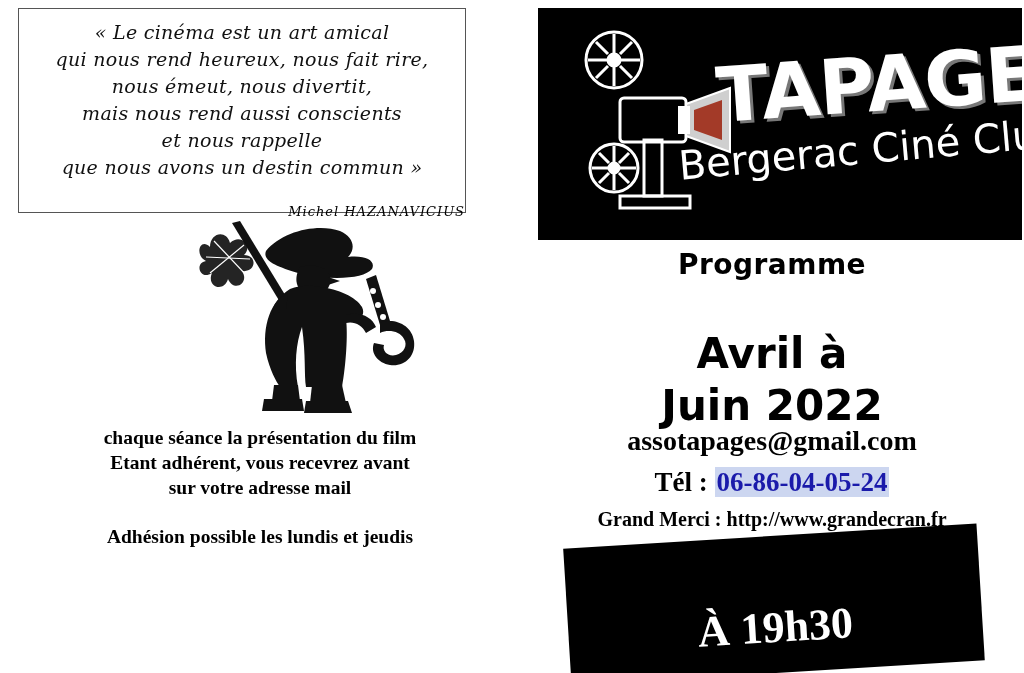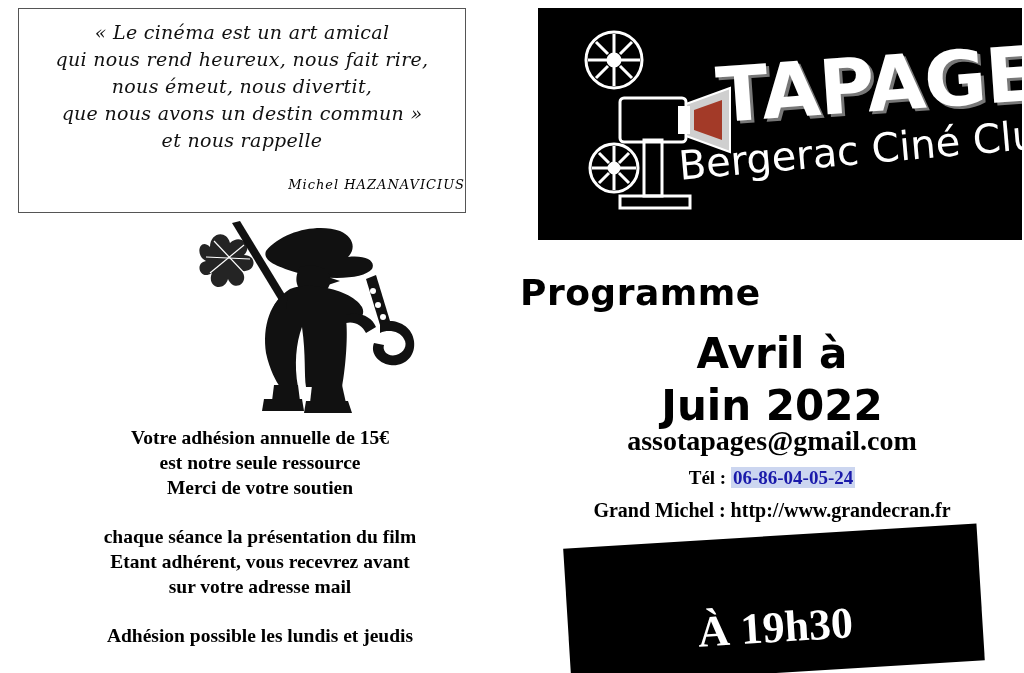--- a/index.html
+++ b/index.html
@@ -136,25 +136,26 @@
     left: 20px;
     top: 12px;
     width: 190px;
     height: 210px;
   }
 
   
   .programme-title {
     position: absolute;
     left: 0;
-    top: 272px;
+    top: 248px;
     width: 504px;
+    text-align: center;
     font-family: "DejaVu Sans", sans-serif;
     font-weight: bold;
-    font-size: 36px;
+    font-size: 28px;
     letter-spacing: 0.5px;
   }
   .programme-dates {
     position: absolute;
     left: 0;
     top: 328px;
     width: 504px;
     text-align: center;
     font-family: "DejaVu Sans", sans-serif;
     font-weight: bold;
@@ -170,21 +171,21 @@
   }
   .contact-email {
     font-family: "Liberation Serif", serif;
     font-weight: bold;
     font-size: 28px;
     margin-bottom: 10px;
   }
   .contact-tel {
     font-family: "Liberation Serif", serif;
     font-weight: bold;
-    font-size: 19px;
+    font-size: 27px;
     margin-bottom: 10px;
   }
   .tel-number {
     background: #ccd6f0;
     color: #1a1aaa;
     padding: 0 2px;
   }
   .contact-web {
     font-family: "Liberation Serif", serif;
     font-weight: bold;
@@ -219,22 +220,23 @@
 
 <div class="page">
 
   <div class="col-left">
 
     <div class="quote-box">
       <div class="quote-text">
         <span class="quote-line">« Le cinéma est un art amical</span>
         <span class="quote-line">qui nous rend heureux, nous fait rire,</span>
         <span class="quote-line">nous émeut, nous divertit,</span>
+        <span class="quote-line">mais nous rend aussi conscients</span>
+        <span class="quote-line">et nous rappelle</span>
         <span class="quote-line">que nous avons un destin commun »</span>
-        <span class="quote-line">et nous rappelle</span>
       </div>
       <div class="quote-author">Michel HAZANAVICIUS</div>
     </div>
 
     <div class="illustration">
       <svg viewBox="0 0 300 200" width="300" height="200" xmlns="http://www.w3.org/2000/svg">
         <g fill="#111111">
 
           <path d="M62 8 L70 6 L120 88 L113 92 Z"></path>
           <path d="M40 32 C30 22 24 40 36 46 C24 48 30 66 42 58 C36 72 54 78 58 64 C64 78 80 68 72 56 C86 58 88 40 74 40 C84 30 70 18 60 28 C56 14 40 18 40 32 Z" opacity="0.92"></path>
@@ -263,25 +265,20 @@
           <path d="M196 64 L206 60 L220 106 L210 110 Z"></path>
           <path d="M210 108 C224 102 242 110 244 126 C246 142 234 152 220 150 C208 148 200 138 204 128 L214 130 C212 136 218 142 226 140 C234 138 238 130 234 124 C230 116 218 114 210 118 Z"></path>
           <circle cx="203" cy="76" r="3" fill="#fff"></circle>
           <circle cx="208" cy="90" r="3" fill="#fff"></circle>
           <circle cx="213" cy="102" r="3" fill="#fff"></circle>
         </g>
       </svg>
     </div>
 
     <div class="left-paragraphs">
-      <p class="para">
-        <span class="l">Votre adhésion annuelle de 15€</span>
-        <span class="l">est notre seule ressource</span>
-        <span class="l">Merci de votre soutien</span>
-      </p>
       <p class="para">
         <span class="l">chaque séance la présentation du film</span>
         <span class="l">Etant adhérent, vous recevrez avant</span>
         <span class="l">sur votre adresse mail</span>
       </p>
       <p class="para">
         <span class="l">Adhésion possible les lundis et jeudis</span>
       </p>
     </div>
   </div>
@@ -323,21 +320,21 @@
       <div>Avril à</div>
       <div>Juin 2022</div>
     </div>
 
     <div class="contact">
       <div class="contact-email">assotapages@gmail.com</div>
       <div class="contact-tel">
         <span>Tél : </span><span class="tel-number">06-86-04-05-24</span>
       </div>
       <div class="contact-web">
-        <span>Grand Michel : </span><span>http://www.grandecran.fr</span>
+        <span>Grand Merci : </span><span>http://www.grandecran.fr</span>
       </div>
     </div>
 
     <div class="hour-banner">
       <div class="hour-text">À 19h30</div>
     </div>
   </div>
 </div>
 
 </body></html>

